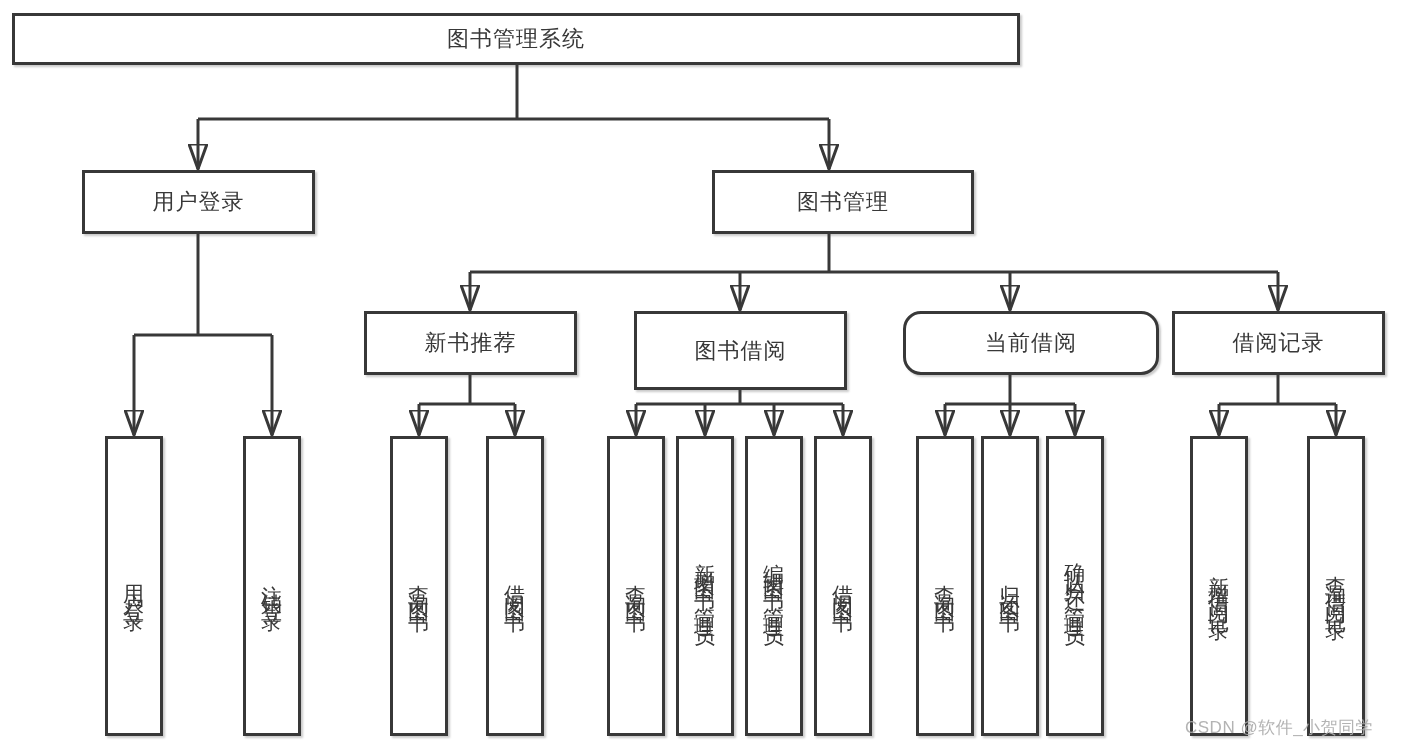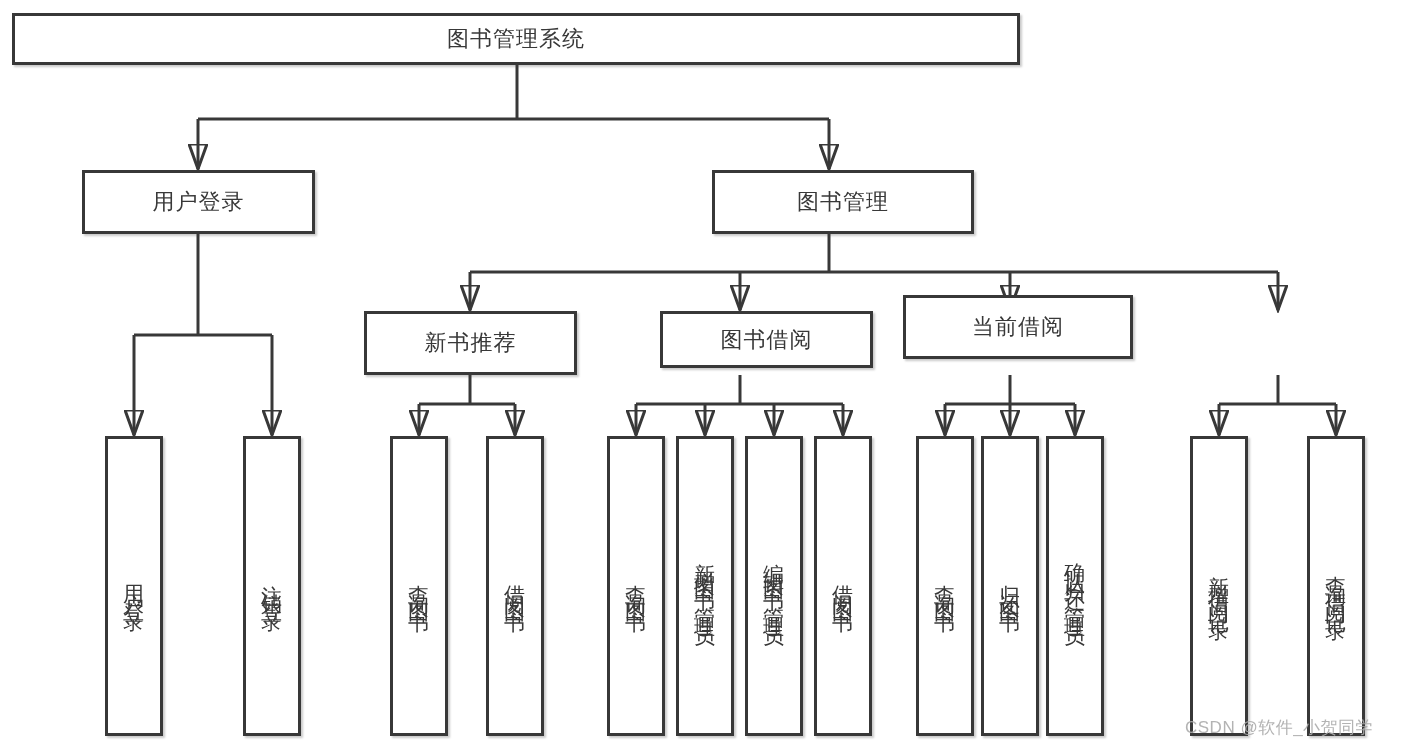--- a/index.html
+++ b/index.html
@@ -130,25 +130,28 @@
   <div class="node" style="left:82px; top:170px; width:233px; height:64px;">
     <span class="lbl">用户登录</span>
   </div>
   <div class="node" style="left:712px; top:170px; width:262px; height:64px;">
     <span class="lbl">图书管理</span>
   </div>
 
   <div class="node" style="left:364px; top:311px; width:213px; height:64px;">
     <span class="lbl">新书推荐</span>
   </div>
-  <div class="node" style="left:660px; top:311px; width:213px; height:57px;">
+  <div class="node" style="left:634px; top:311px; width:213px; height:79px;">
     <span class="lbl">图书借阅</span>
   </div>
-  <div class="node" style="left:903px; top:295px; width:230px; height:64px;">
+  <div class="node" style="left:903px; top:311px; width:256px; height:64px;border-radius:18px;">
     <span class="lbl">当前借阅</span>
+  </div>
+  <div class="node" style="left:1172px; top:311px; width:213px; height:64px;">
+    <span class="lbl">借阅记录</span>
   </div>
 
   <div class="node leaf" style="left:105px;">
     <span class="vlbl">用户登录</span>
   </div>
   <div class="node leaf" style="left:243px;">
     <span class="vlbl">注销登录</span>
   </div>
 
   <div class="node leaf" style="left:390px;">

